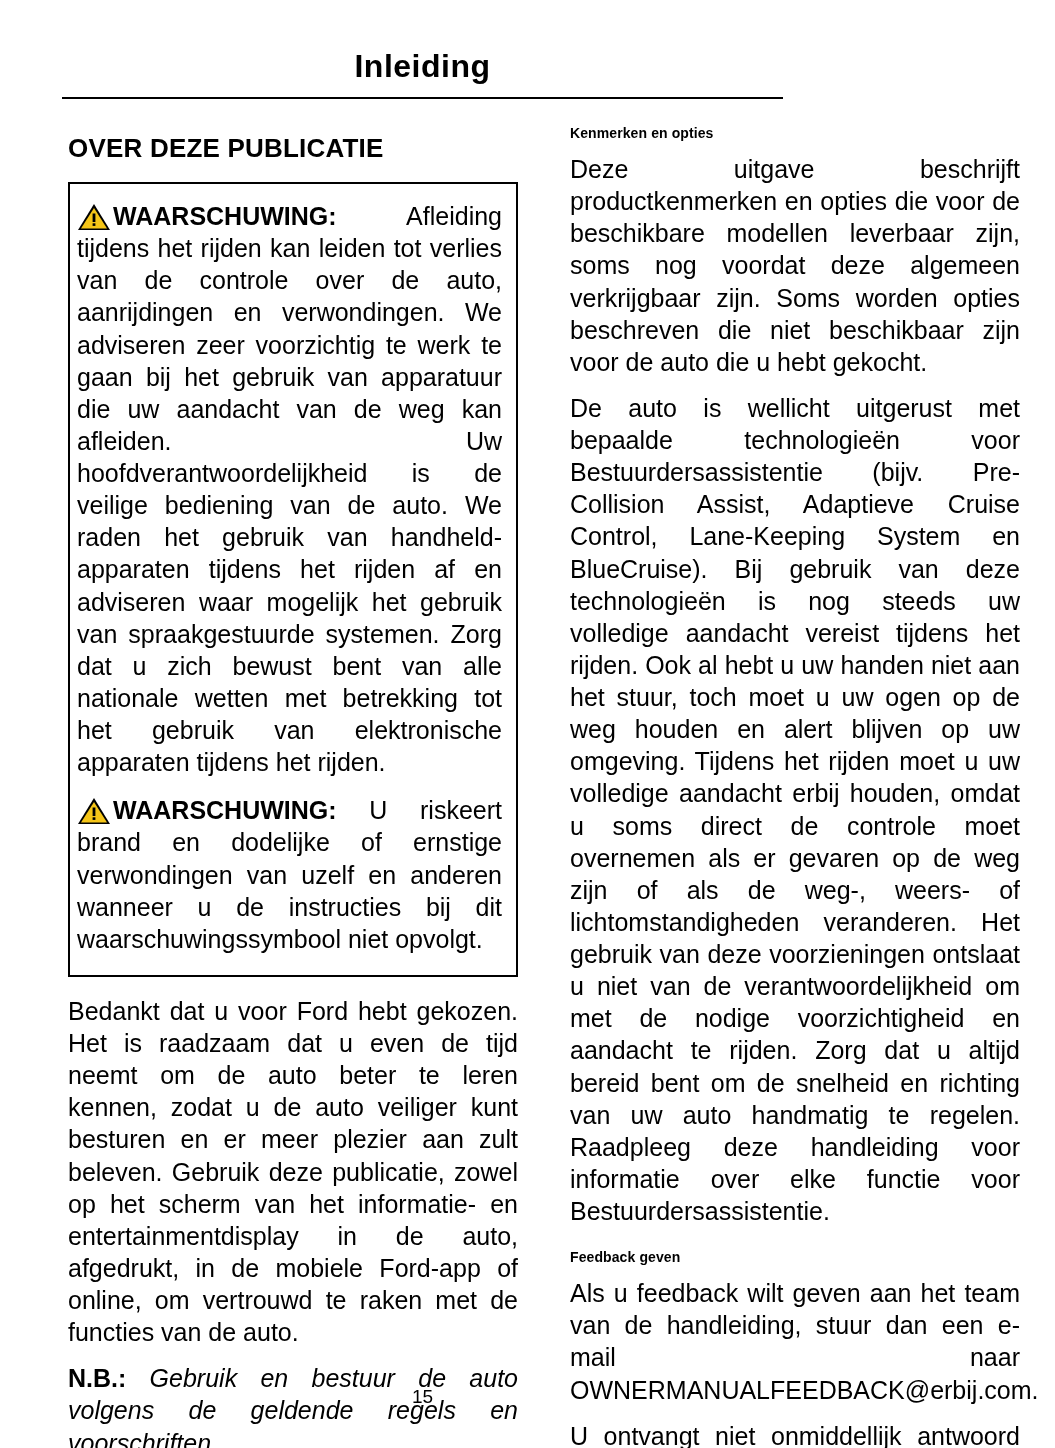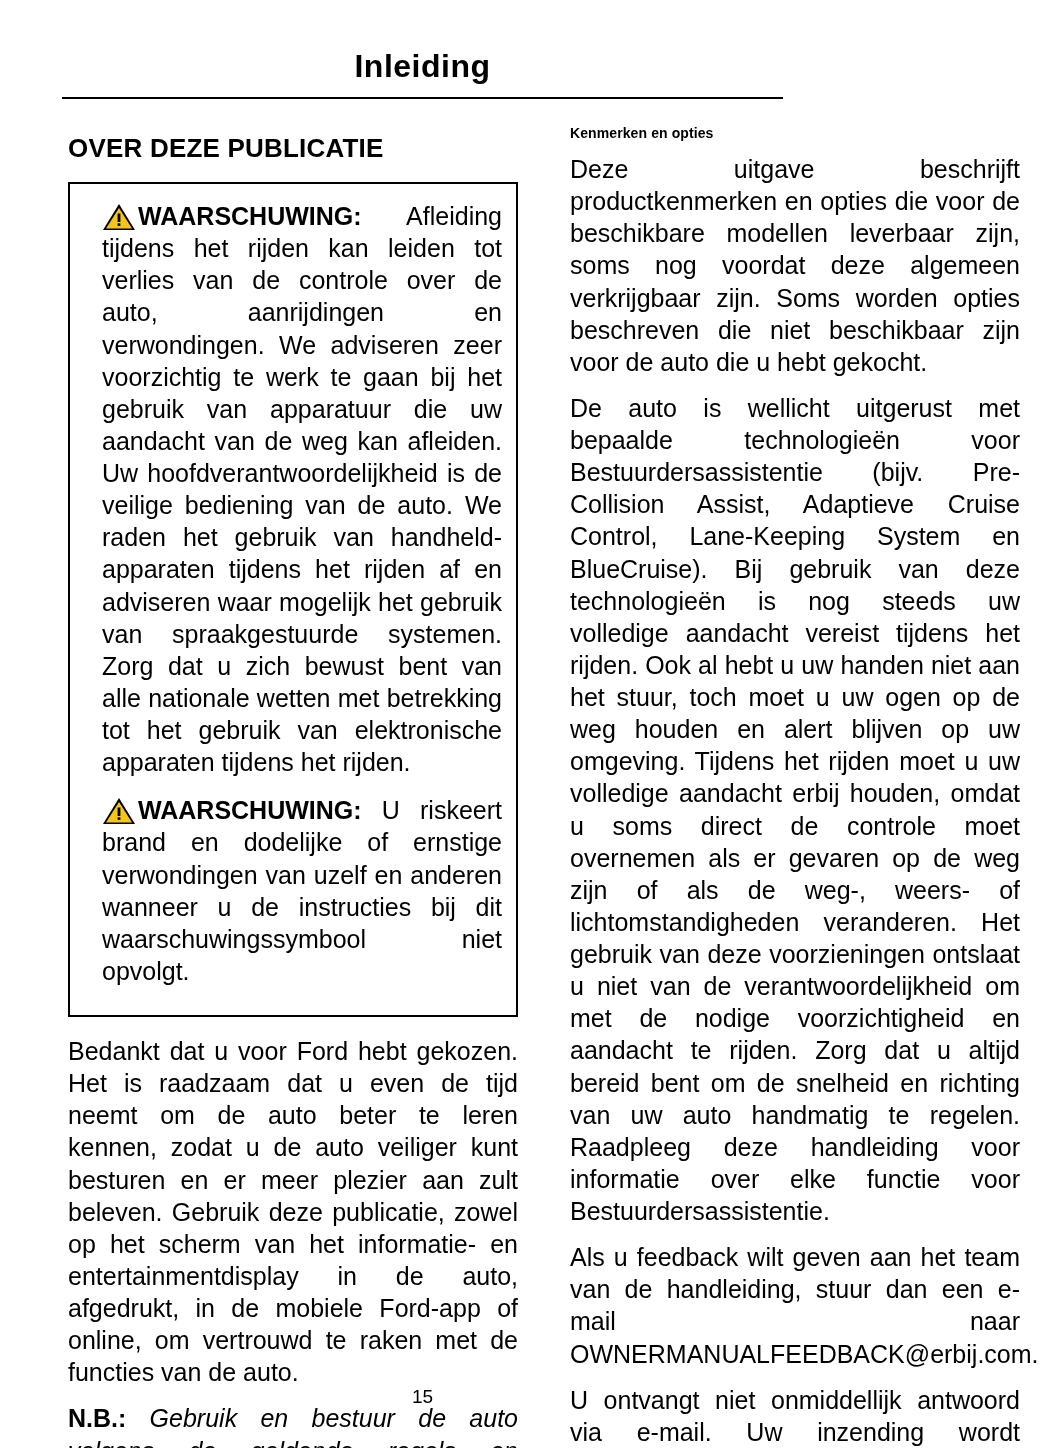--- a/index.html
+++ b/index.html
@@ -63,28 +63,28 @@
   p {
     font-size: 25px;
     line-height: 1.285;
     margin: 0 0 14px 0;
     text-align: justify;
     text-justify: inter-word;
   }
   p:last-child { margin-bottom: 0; }
   .warning-box {
     border: 2px solid #000;
-    padding: 16px 14px 16px 32px;
+    padding: 16px 14px 16px 7px;
     box-sizing: border-box;
     margin-bottom: 18px;
   }
   .warning-box p {
     margin-bottom: 16px;
   }
-  .warning-box p:last-child { margin-bottom: 12px; }
+  .warning-box p:last-child { margin-bottom: 4px; }
   .warn-icon {
     display: inline-block;
     width: 34px;
     height: 28px;
     vertical-align: -6px;
     margin-right: 2px;
   }
   .warn-label {
     font-weight: bold;
   }
@@ -152,20 +152,21 @@
 
     </div>
 
     <div class="col">
 
       <h3 class="sub-title">Kenmerken en opties</h3>
 
       <p>Deze uitgave beschrijft productkenmerken en opties die voor de beschikbare modellen leverbaar zijn, soms nog voordat deze algemeen verkrijgbaar zijn. Soms worden opties beschreven die niet beschikbaar zijn voor de auto die u hebt gekocht.</p>
       <p>De auto is wellicht uitgerust met bepaalde technologieën voor Bestuurdersassistentie (bijv. Pre-Collision Assist, Adaptieve Cruise Control, Lane-Keeping System en BlueCruise). Bij gebruik van deze technologieën is nog steeds uw volledige aandacht vereist tijdens het rijden. Ook al hebt u uw handen niet aan het stuur, toch moet u uw ogen op de weg houden en alert blijven op uw omgeving. Tijdens het rijden moet u uw volledige aandacht erbij houden, omdat u soms direct de controle moet overnemen als er gevaren op de weg zijn of als de weg-, weers- of lichtomstandigheden veranderen. Het gebruik van deze voorzieningen ontslaat u niet van de verantwoordelijkheid om met de nodige voorzichtigheid en aandacht te rijden. Zorg dat u altijd bereid bent om de snelheid en richting van uw auto handmatig te regelen. Raadpleeg deze handleiding voor informatie over elke functie voor Bestuurdersassistentie.</p>
 
+      <h3 class="sub-title spaced">Feedback geven</h3>
 
       <p>Als u feedback wilt geven aan het team van de handleiding, stuur dan een e-mail naar OWNERMANUALFEEDBACK@erbij.com.</p>
       <p>U ontvangt niet onmiddellijk antwoord via e-mail. Uw inzending wordt onderzocht en de nodige wijzigingen worden aangebracht aan de inhoud van de handleiding.</p>
 
     </div>
 
   </div>
 
   <div class="page-number">15</div>
 

